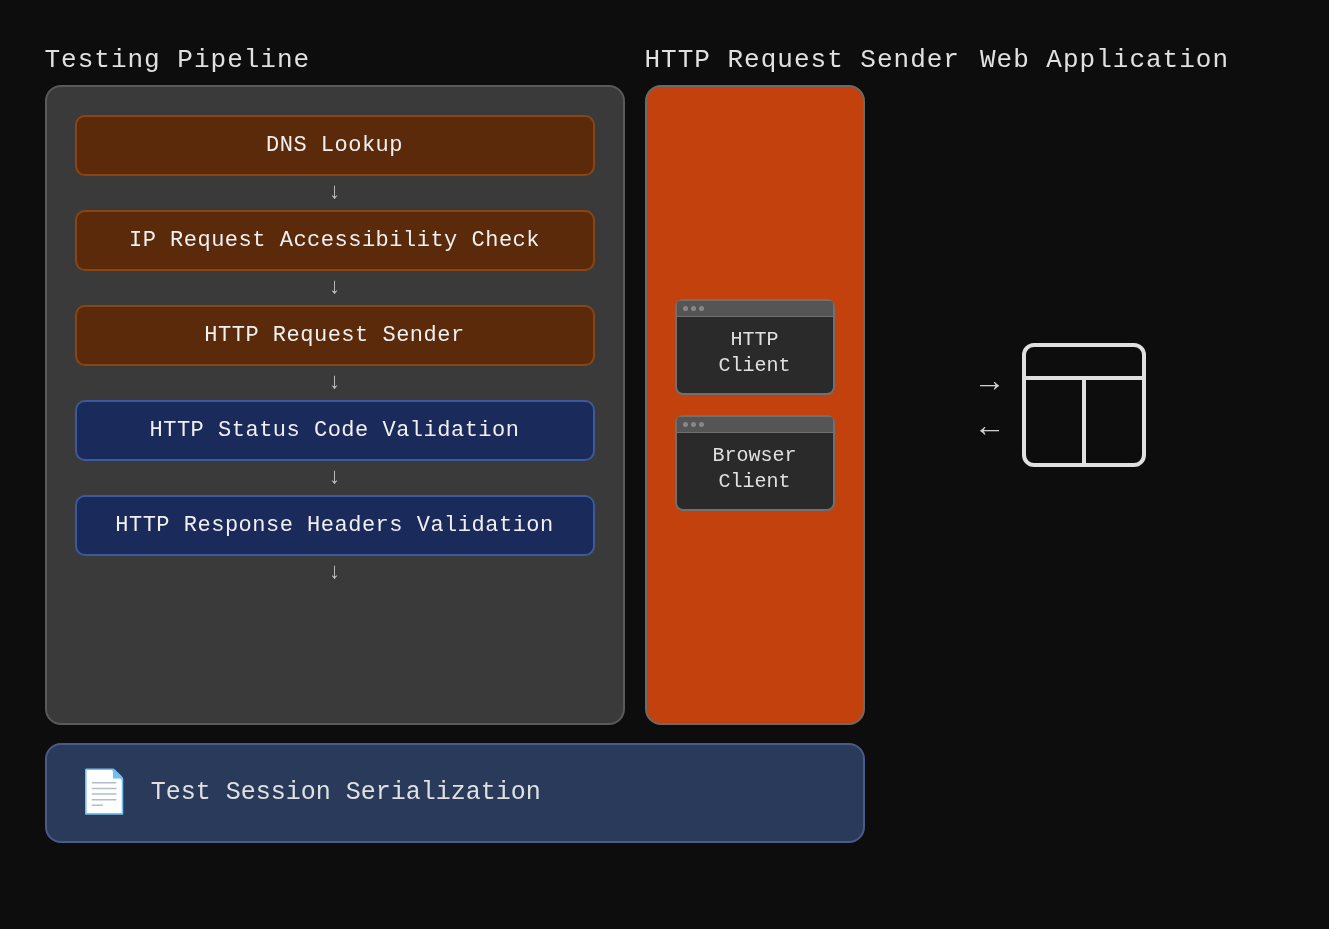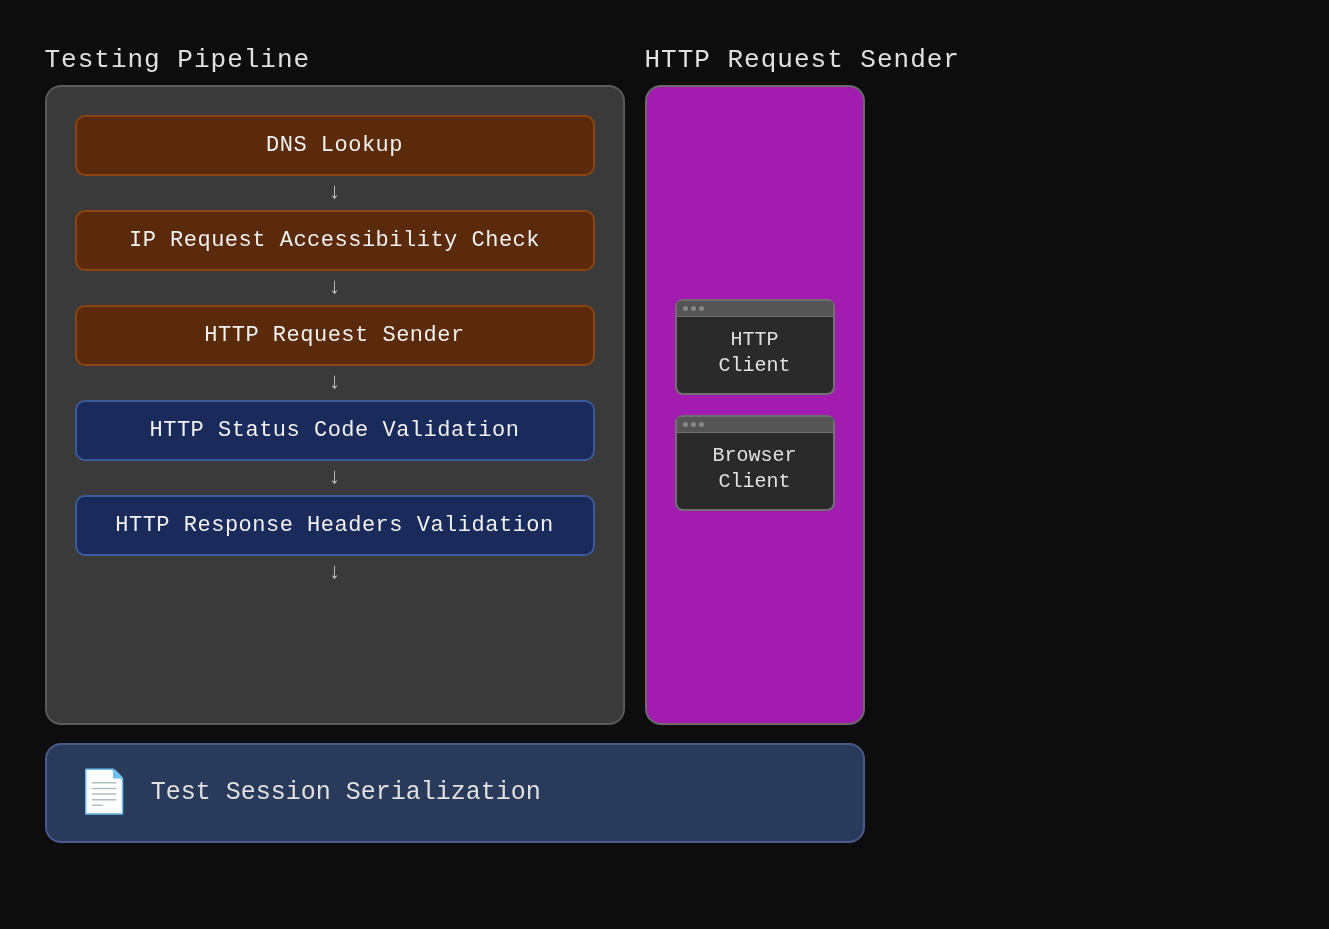--- a/index.html
+++ b/index.html
@@ -97,21 +97,21 @@
     }
 
     
     .http-sender-wrapper {
       display: flex;
       flex-direction: column;
       gap: 0;
     }
 
     .http-sender-box {
-      background-color: #a21caf;
+      background-color: #c2410c;
       border-radius: 16px;
       border: 2px solid #6a6a6a;
       padding: 13px 22px;
       display: flex;
       flex-direction: column;
       align-items: center;
       gap: 20px;
       width: 220px;
       min-height: 640px;
       justify-content: center;
@@ -278,20 +278,37 @@
             <div class="client-box-dot"></div>
             <div class="client-box-dot"></div>
             <div class="client-box-dot"></div>
           </div>
           <div class="client-label">Browser<br>Client</div>
         </div>
 
       </div>
     </div>
 
+    <div class="web-app-wrapper">
+      <div class="section-label">Web Application</div>
+      <div class="web-app-area">
+
+        <div class="arrows-bidirectional">
+          <span style="font-size:32px; color:#d0d0d0;">→</span>
+          <span style="font-size:32px; color:#d0d0d0;">←</span>
+        </div>
+
+        <svg class="browser-icon-svg" viewBox="0 0 130 130" xmlns="http://www.w3.org/2000/svg">
+          <rect x="5" y="5" width="120" height="120" rx="10" ry="10" fill="none" stroke="#e0e0e0" stroke-width="4"></rect>
+          <line x1="5" y1="38" x2="125" y2="38" stroke="#e0e0e0" stroke-width="4"></line>
+          <line x1="65" y1="38" x2="65" y2="125" stroke="#e0e0e0" stroke-width="4"></line>
+        </svg>
+
+      </div>
+    </div>
 
   </div>
 
   <div class="bottom-row">
     <div class="serialization-box">
       <span class="doc-icon">📄</span>
       <span class="serialization-label">Test Session Serialization</span>
     </div>
   </div>
 

